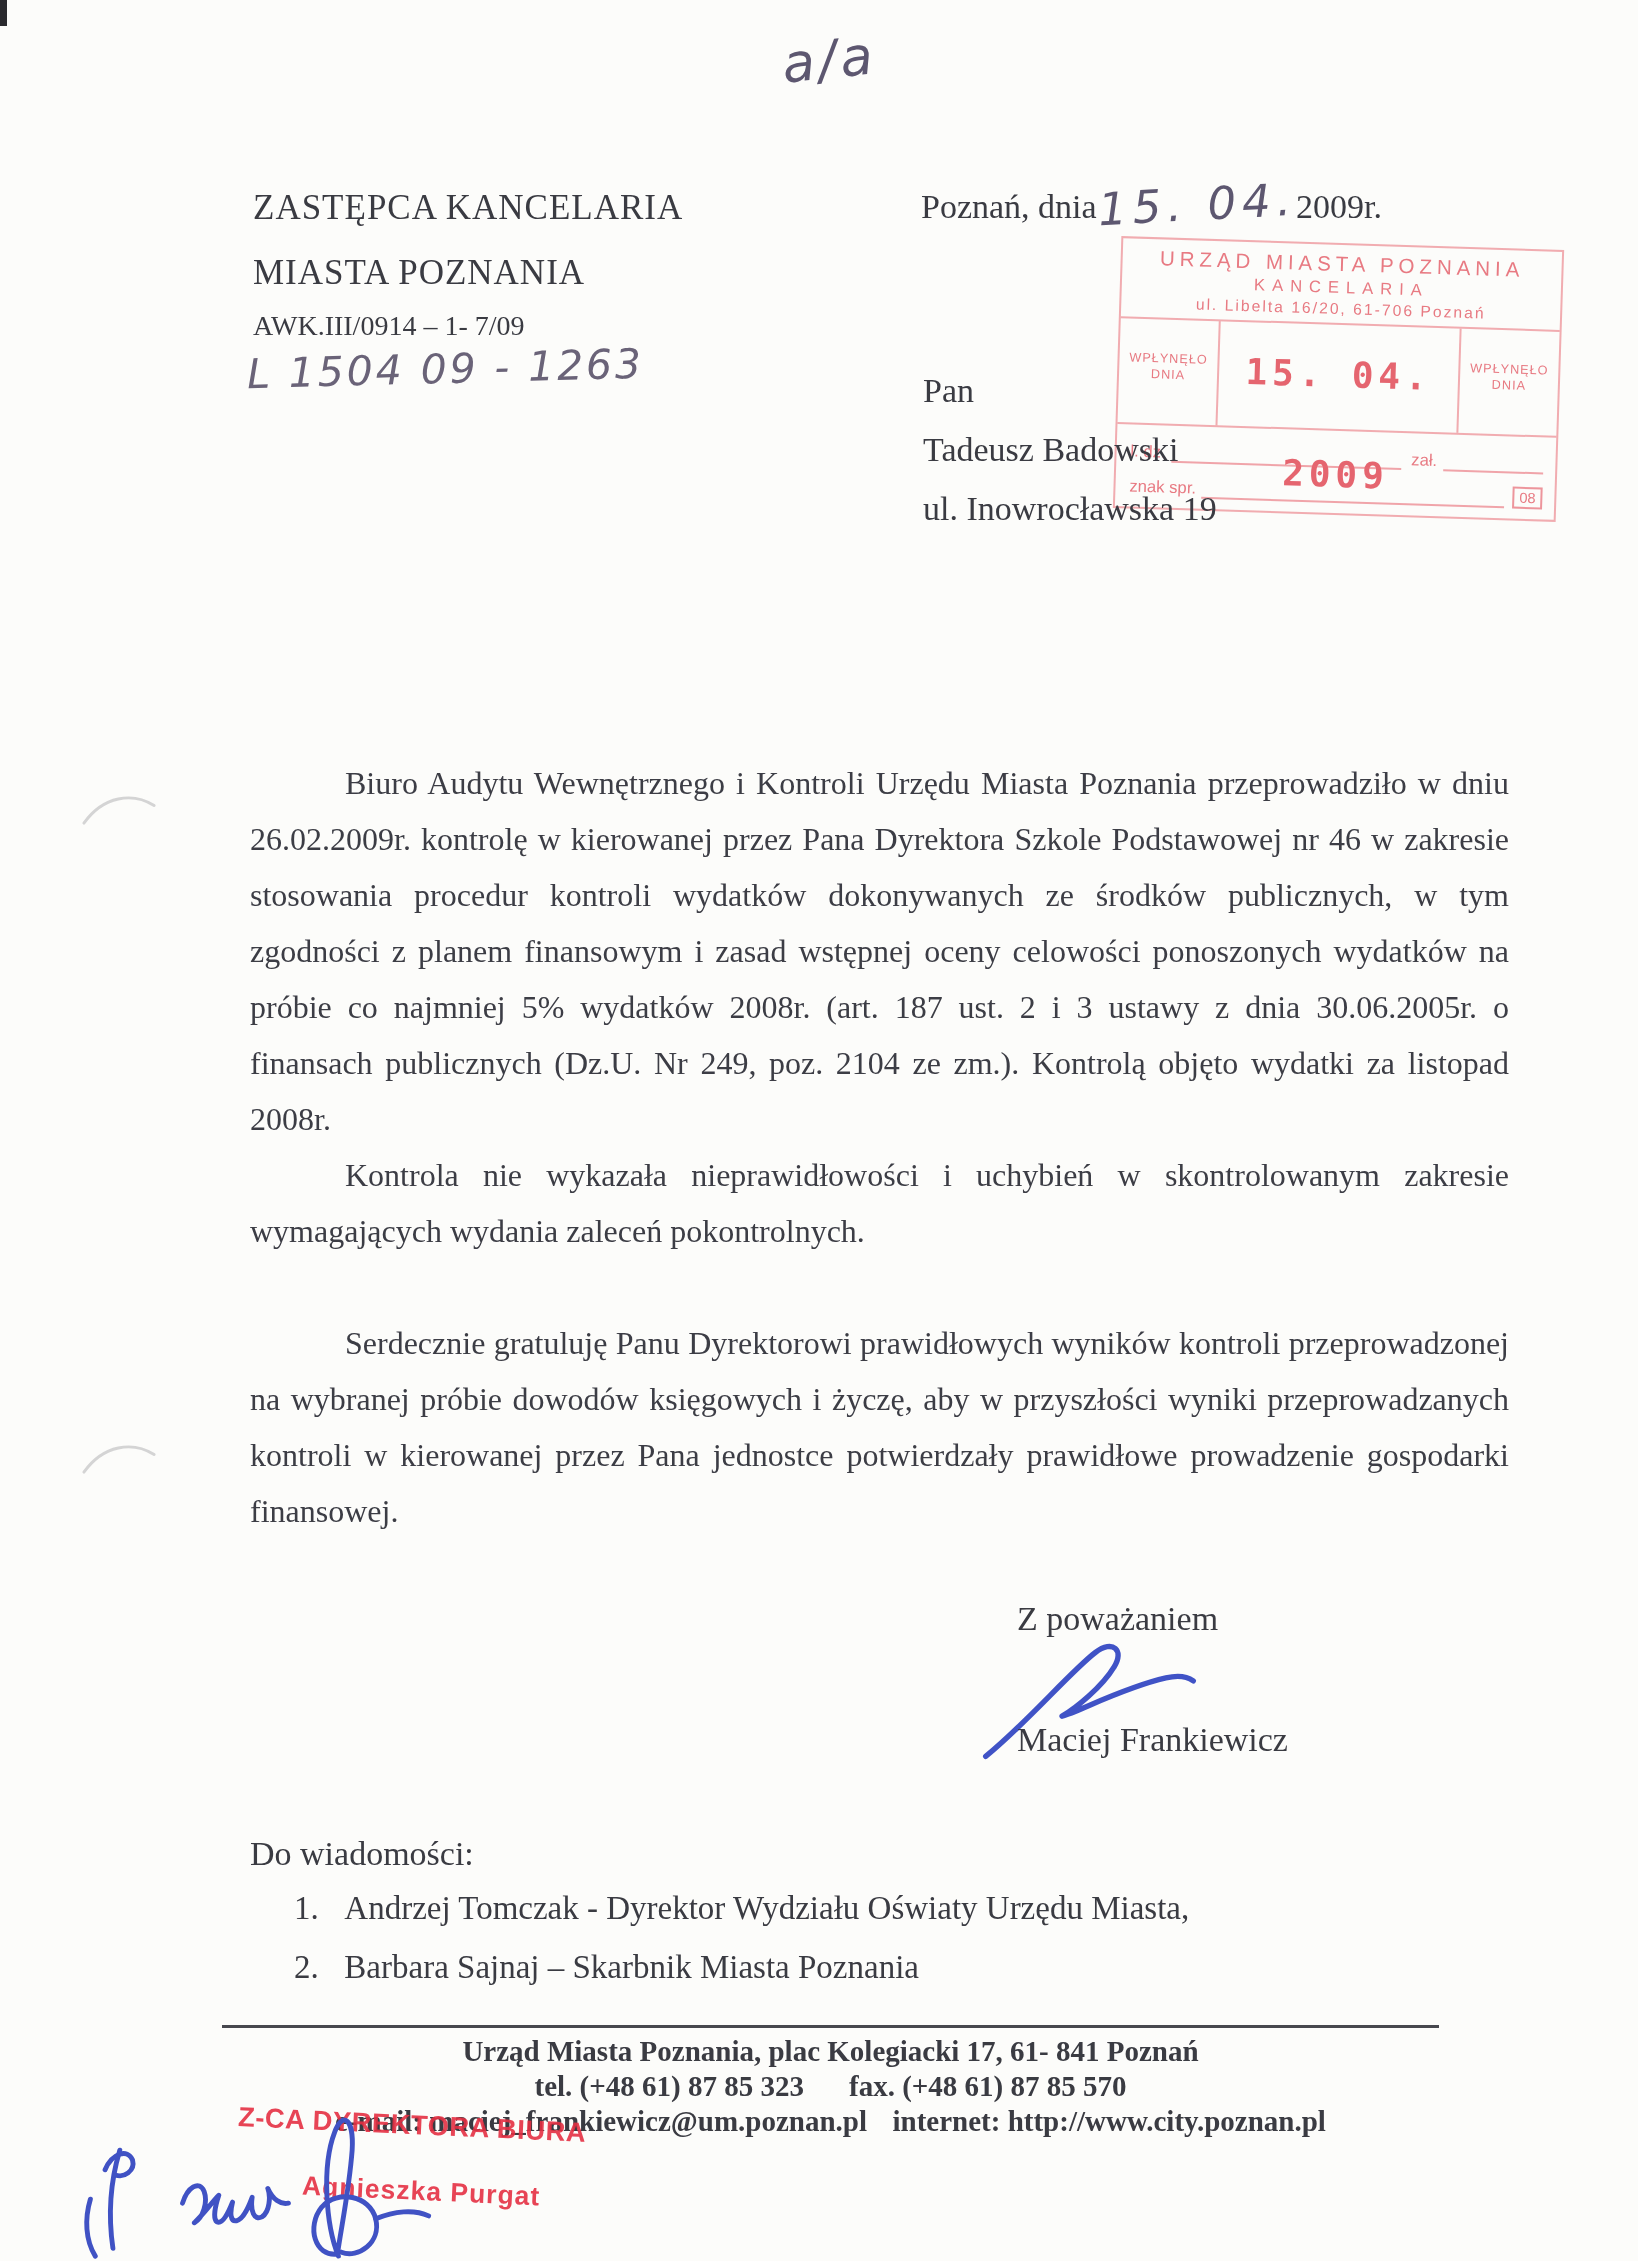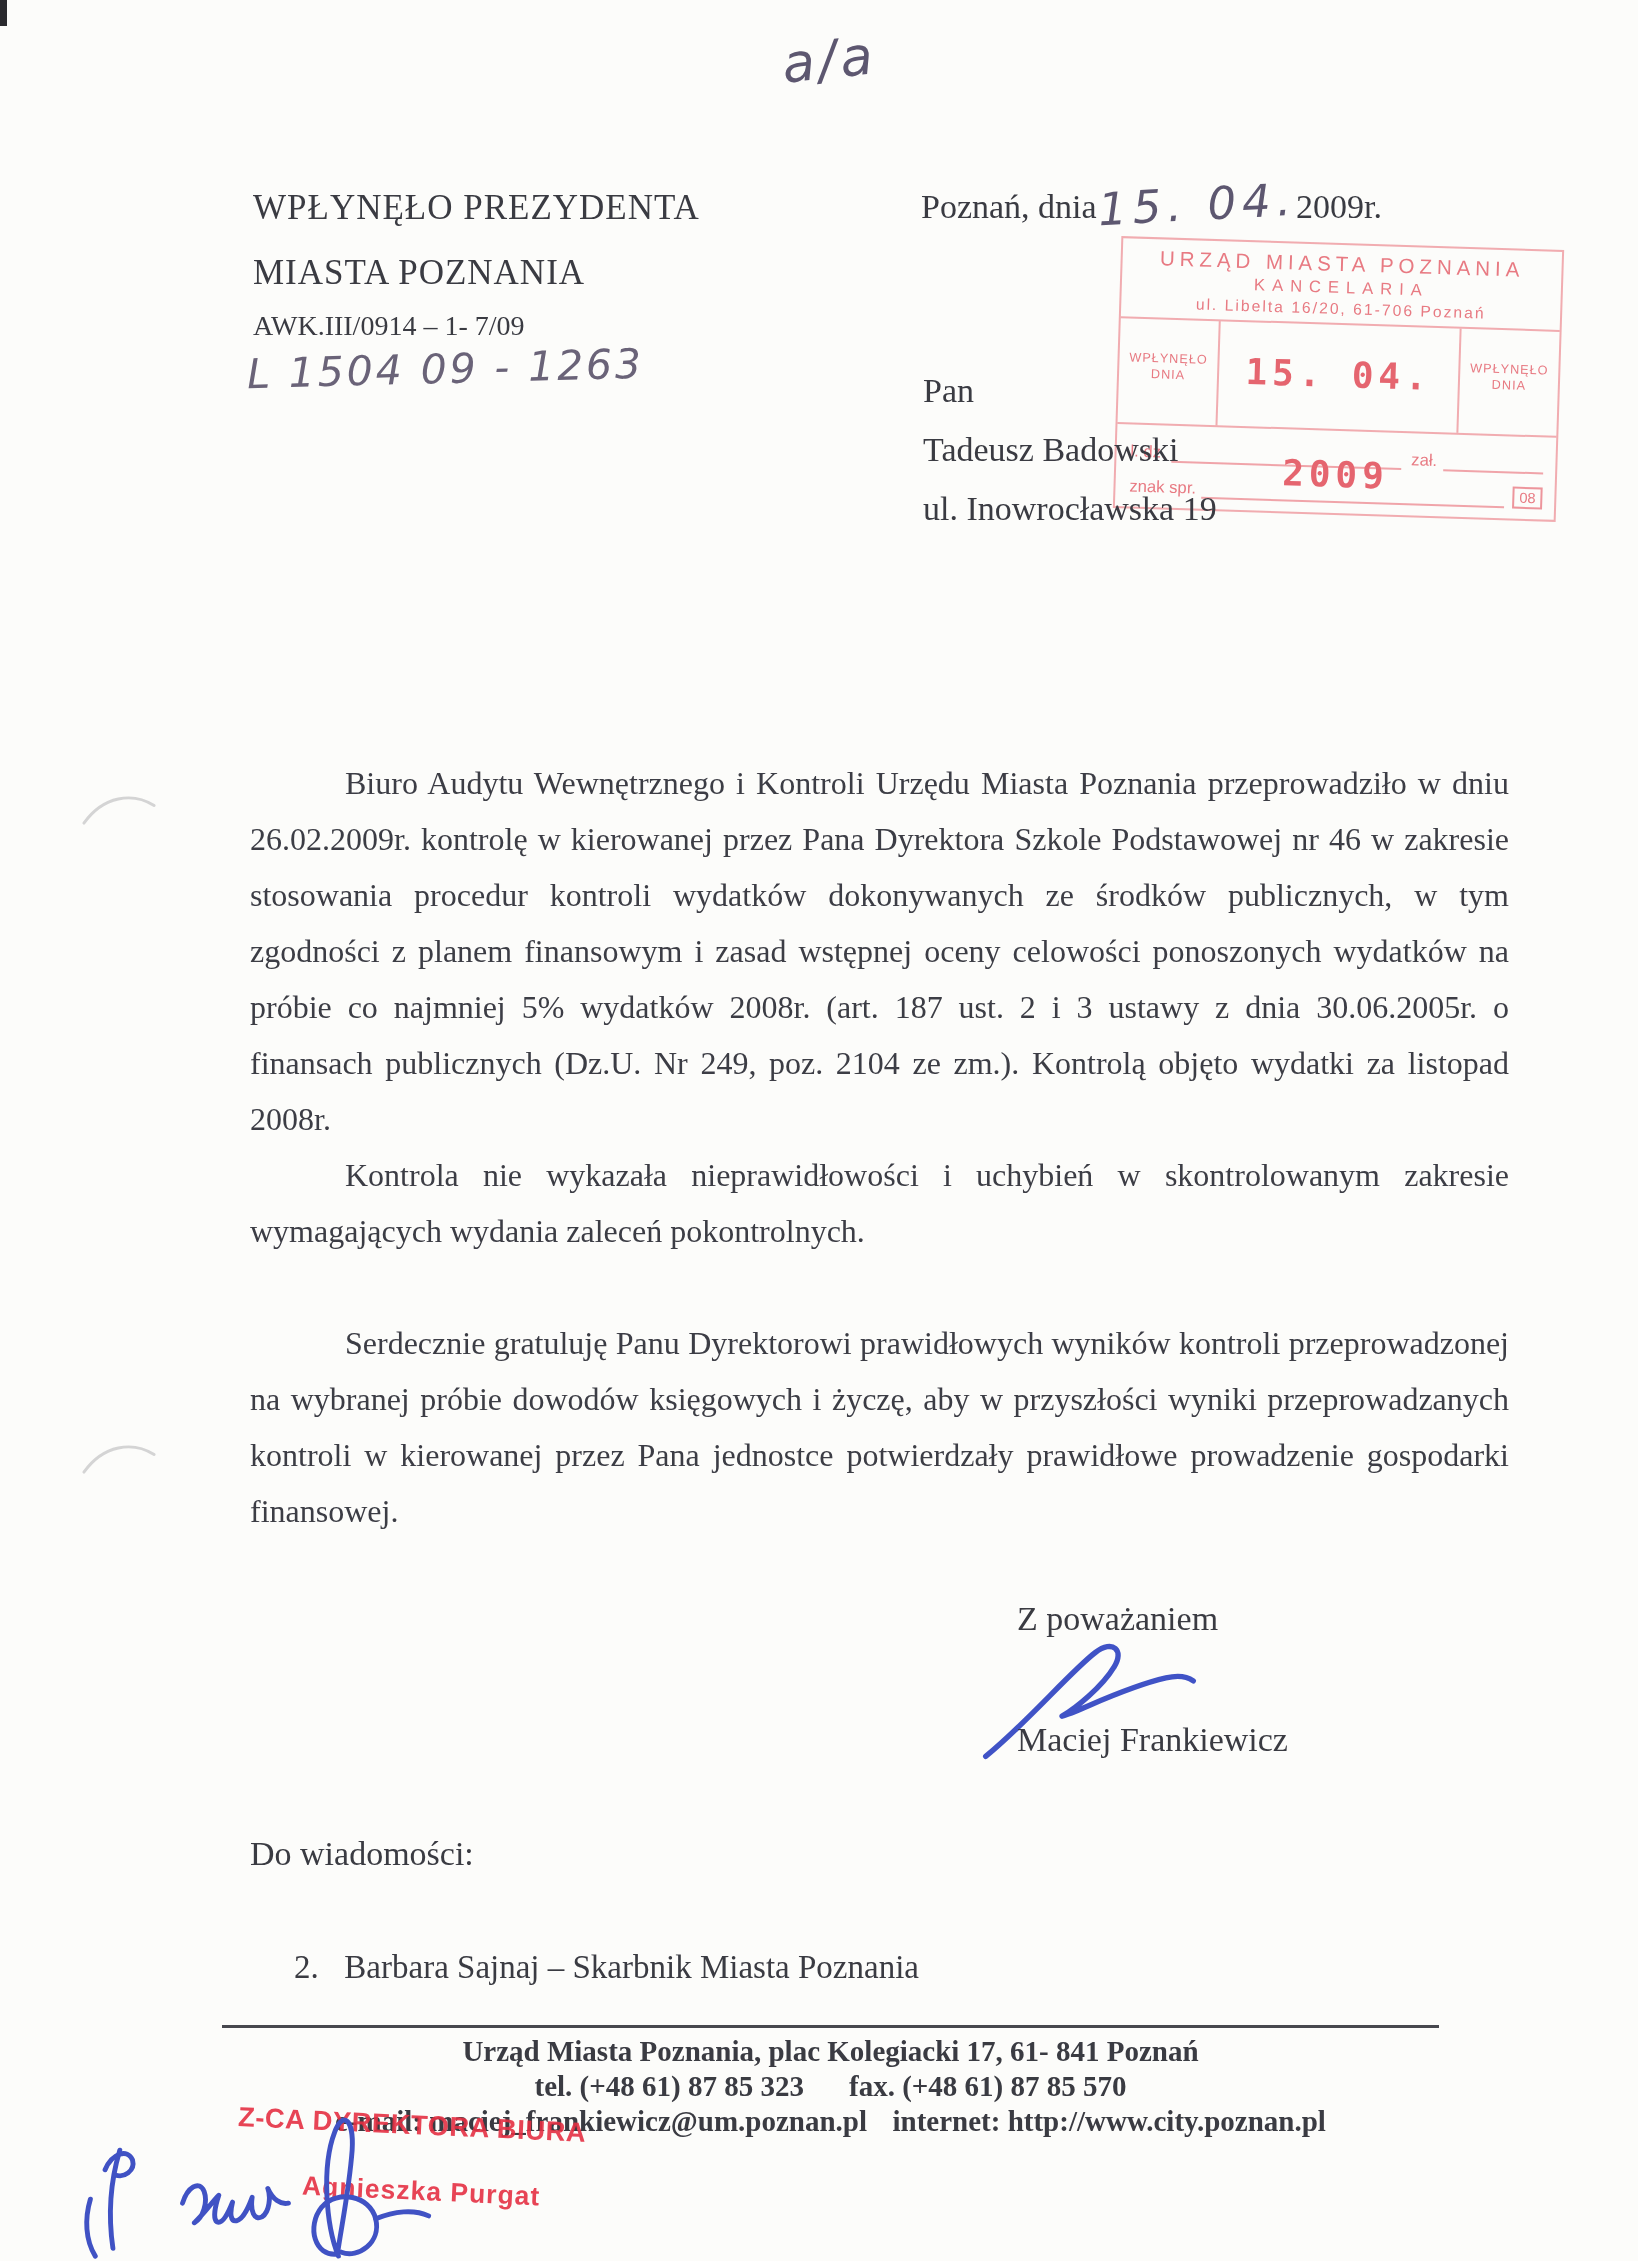--- a/index.html
+++ b/index.html
@@ -51,21 +51,21 @@
 </style>
 </head>
 <body>
 
 <div class="page">
 
   <div class="abs" style="left:0;top:0;width:6.9px;height:25.5px;background:#2a2a2e;"></div>
 
   <div class="abs hand" style="left:782px;top:29px;font-size:53px;transform:rotate(-6deg);letter-spacing:3.9px;">a/a</div>
 
-  <div class="abs t sender-line" style="left:253px;top:188px;">WPŁYNĘŁO PREZYDENTA</div>
+  <div class="abs t sender-line" style="left:253px;top:188px;">ZASTĘPCA KANCELARIA</div>
   <div class="abs t sender-line" style="left:253px;top:253px;">MIASTA POZNANIA</div>
   <div class="abs t" style="left:253px;top:310px;font-size:28px;">AWK.III/0914 – 1- 7/09</div>
   <div class="abs hand" style="left:247px;top:345px;font-size:41px;transform:rotate(-1.5deg);letter-spacing:2.9px;color:#6a6378;">L 1504 09 - 1263</div>
 
   <div class="abs t" style="left:921px;top:188px;font-size:34px;">Poznań, dnia</div>
   <div class="abs hand" style="left:1098px;top:178px;font-size:45px;transform:rotate(-3deg);letter-spacing:5.9px;">15. 04.</div>
   <div class="abs t" style="left:1296px;top:188px;font-size:34px;">2009r.</div>
 
   <div class="abs stamp">
     <div class="hdr">
@@ -112,20 +112,24 @@
     <p class="gap">Serdecznie gratuluję Panu Dyrektorowi prawidłowych wyników kontroli przeprowadzonej na wybranej próbie dowodów księgowych i życzę, aby w przyszłości wyniki przeprowadzanych kontroli w kierowanej przez Pana jednostce potwierdzały prawidłowe prowadzenie gospodarki finansowej.</p>
   </div>
 
   <div class="abs t" style="left:1017px;top:1600px;font-size:34px;">Z poważaniem</div>
   <svg style="left:956px;top:1629px;" width="265" height="142" viewBox="0 0 270 145">
     <path d="M 30,130 C 70,98 118,42 142,24 C 160,10 172,22 161,39 C 149,59 122,81 108,89 C 124,85 170,60 214,50 C 226,47 235,48 242,53" fill="none" stroke="#4053c6" stroke-width="5.5" stroke-linecap="round" stroke-linejoin="round"></path>
   </svg>
   <div class="abs t" style="left:1017px;top:1721px;font-size:34px;">Maciej Frankiewicz</div>
 
   <div class="abs t" style="left:250px;top:1835px;font-size:34px;">Do wiadomości:</div>
+  <div class="abs" style="left:294px;top:1890px;">
+    <span class="t" style="font-size:33px;">1.</span>
+    <span class="t" style="font-size:33px;margin-left:21.6px;">Andrzej Tomczak - Dyrektor Wydziału Oświaty Urzędu Miasta,</span>
+  </div>
   <div class="abs" style="left:294px;top:1949px;">
     <span class="t" style="font-size:33px;">2.</span>
     <span class="t" style="font-size:33px;margin-left:21.6px;">Barbara Sajnaj – Skarbnik Miasta Poznania</span>
   </div>
 
   <div class="abs rule"></div>
   <div class="abs footer-line" style="left:222px;top:2035px;">Urząd Miasta Poznania, plac Kolegiacki 17, 61- 841 Poznań</div>
   <div class="abs footer-line" style="left:222px;top:2070px;">
     <span>tel. (+48 61) 87 85 323</span><span class="fgap"></span><span>fax. (+48 61) 87 85 570</span>
   </div>

